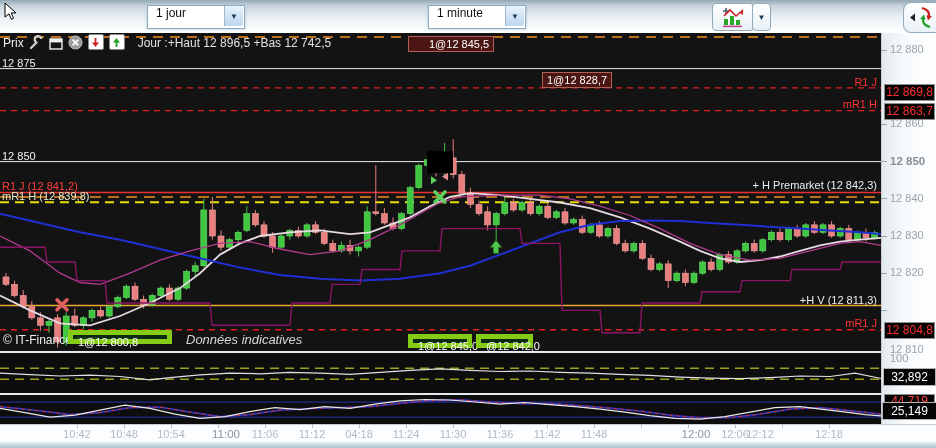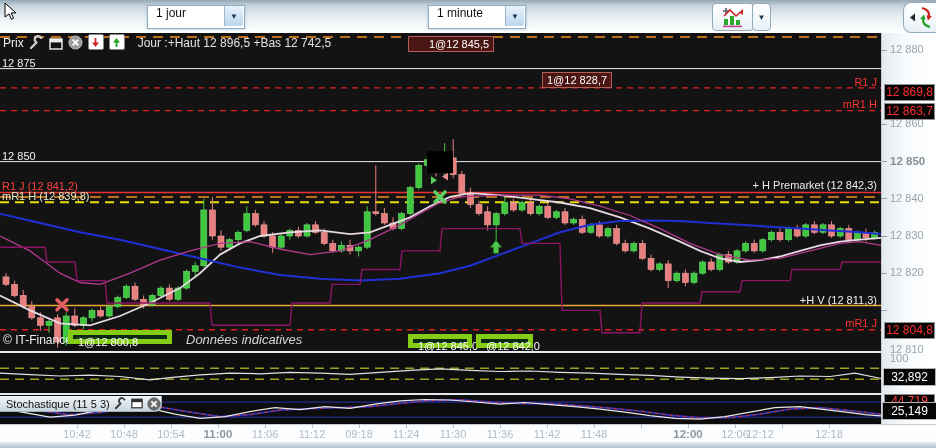--- a/index.html
+++ b/index.html
@@ -54,21 +54,21 @@
   .axis-tick{position:absolute;left:881px;width:6px;height:1px;background:#9aa3aa;z-index:5;}
   .lvl-label{position:absolute;font-size:11px;white-space:nowrap;z-index:4;}
   .lvl-label.right{text-align:right;}
   .copyright{position:absolute;left:3px;top:333px;font-size:12px;color:#ececec;z-index:5;}
   .disclaimer{position:absolute;left:186px;top:332px;font-size:13px;font-style:italic;color:#d6d6d6;z-index:5;}
 
   
   .time-axis{position:absolute;left:0;top:424px;width:936px;height:18px;background:#fcfdfe;
     border-top:1px solid #c7cdd1;}
   .time-label{position:absolute;top:4px;width:44px;text-align:center;font-size:11px;color:#b3bac0;}
-  .time-label.bold{font-weight:bold;color:#8f979e;font-size:11.5px;}
+  .time-label.bold{font-weight:normal;color:#8f979e;font-size:11.5px;margin-left:8px;}
   .time-tick{position:absolute;top:0;width:1px;height:4px;background:#b6bdc3;}
   .bottom-strip{position:absolute;left:0;top:442px;width:936px;height:6px;
     background:linear-gradient(#e6eef3,#adc3d2);}
 
   .rsi-scale{position:absolute;font-size:11px;color:#9aa3aa;left:890px;z-index:3;}
   svg{position:absolute;overflow:visible;}
 </style>
 </head>
 <body>
 <div id="app">
@@ -582,34 +582,20 @@
     <span class="mini-btn">
       <svg style="position:static;" width="11" height="11" viewBox="0 0 11 11">
         <path d="M5.5 10 V5" stroke="#22a022" stroke-width="1.8" fill="none"></path>
         <polygon points="2,5.5 9,5.5 5.5,1" fill="#22a022"></polygon>
       </svg>
     </span>
     <span class="prix-summary">Jour :+Haut 12 896,5 +Bas 12 742,5</span>
   </div>
 
 
-  <div class="panel-header" style="left:0;top:396px;width:162px;height:16px;">
-    <span class="ph-title">Stochastique (11 5 3)</span>
-    <svg style="position:static;" width="13" height="12" viewBox="0 0 15 14">
-      <path d="M2 12 L7.5 6.5 M7.5 6.5 a3.4 3.4 0 1 1 4.6 -4.6" stroke="#3c3c3c" stroke-width="2.3" fill="none" stroke-linecap="round"></path>
-    </svg>
-    <svg style="position:static;" width="12" height="11" viewBox="0 0 14 12">
-      <rect x="1" y="1" width="12" height="10" fill="#fff" stroke="#2c2c2c" stroke-width="1.4"></rect>
-      <rect x="1" y="1" width="12" height="3.4" fill="#2c2c2c"></rect>
-    </svg>
-    <svg style="position:static;" width="14" height="14" viewBox="0 0 15 15">
-      <circle cx="7.5" cy="7.5" r="6.6" fill="#6e6e6e" stroke="#4a4a4a" stroke-width="0.8"></circle>
-      <path d="M4.7 4.7 L10.3 10.3 M10.3 4.7 L4.7 10.3" stroke="#fff" stroke-width="1.8"></path>
-    </svg>
-  </div>
 
   <div class="copyright">© IT-Finance.com</div>
   <div class="disclaimer">Données indicatives</div>
 
   <div class="rsi-scale" style="top:352px;">100</div>
   <div class="rsi-scale" style="top:366px;z-index:1;">50</div>
 
   <div class="val-badge" style="left:883px;top:368px;width:51px;height:16px;line-height:16px;">32,892</div>
   <div class="val-badge" style="left:884px;top:394px;width:49px;height:13px;line-height:13px;color:#ff4040;z-index:7;border-color:#8f8f8f;">44,719</div>
   <div class="val-badge" style="left:882px;top:402px;width:53px;height:16px;line-height:16px;">25,149</div>
@@ -654,21 +640,21 @@
     <div class="time-label" style="left: 102px; top: 428px;">10:48</div>
     <div class="time-tick" style="left: 171px; top: 424px;"></div>
     <div class="time-label" style="left: 149px; top: 428px;">10:54</div>
     <div class="time-tick" style="left: 218px; top: 424px;"></div>
     <div class="time-label bold" style="left: 196px; top: 428px;">11:00</div>
     <div class="time-tick" style="left: 265px; top: 424px;"></div>
     <div class="time-label" style="left: 243px; top: 428px;">11:06</div>
     <div class="time-tick" style="left: 312px; top: 424px;"></div>
     <div class="time-label" style="left: 290px; top: 428px;">11:12</div>
     <div class="time-tick" style="left: 359px; top: 424px;"></div>
-    <div class="time-label" style="left: 337px; top: 428px;">09:18</div>
+    <div class="time-label" style="left: 337px; top: 428px;">04:18</div>
     <div class="time-tick" style="left: 406px; top: 424px;"></div>
     <div class="time-label" style="left: 384px; top: 428px;">11:24</div>
     <div class="time-tick" style="left: 453px; top: 424px;"></div>
     <div class="time-label" style="left: 431px; top: 428px;">11:30</div>
     <div class="time-tick" style="left: 500px; top: 424px;"></div>
     <div class="time-label" style="left: 478px; top: 428px;">11:36</div>
     <div class="time-tick" style="left: 547px; top: 424px;"></div>
     <div class="time-label" style="left: 525px; top: 428px;">11:42</div>
     <div class="time-tick" style="left: 594px; top: 424px;"></div>
     <div class="time-label" style="left: 572px; top: 428px;">11:48</div>

